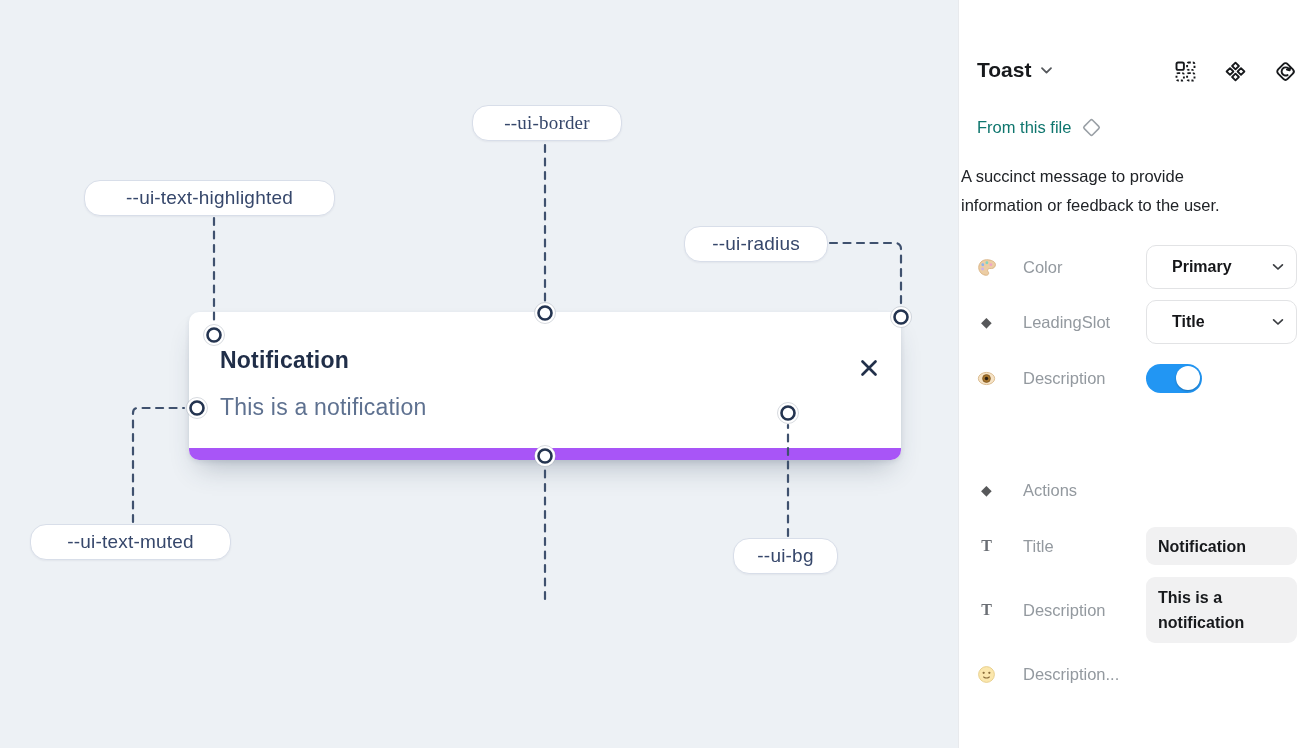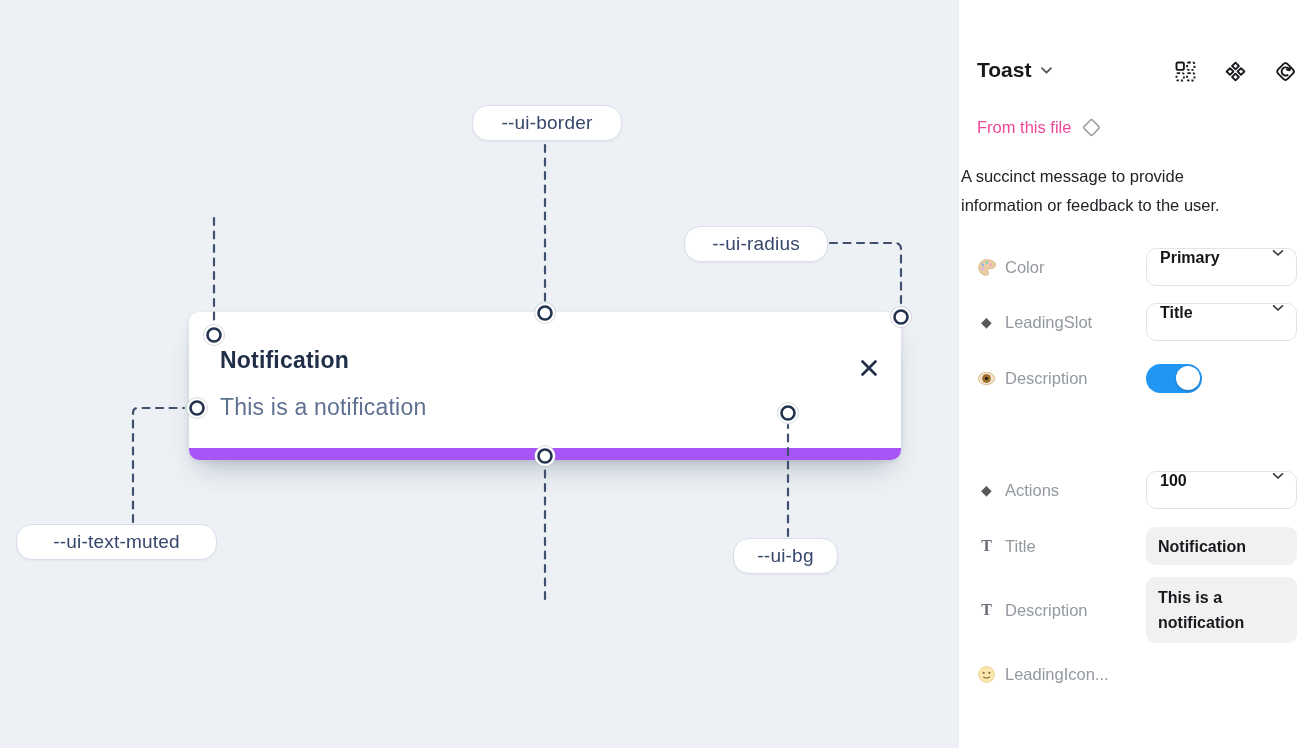--- a/index.html
+++ b/index.html
@@ -20,55 +20,55 @@
     color:#5e7190; letter-spacing:.2px; }
   .toast-close { position:absolute; right:20px; top:44px; width:24px; height:24px;
     cursor:pointer; }
   .toast-progress { position:absolute; left:0; right:0; bottom:0; height:12px;
     background:#a855f7; border-radius:0 0 10px 10px; }
 
   .var-pill { position:absolute; z-index:4; height:36px; background:#fff;
     border:1px solid #d8dee9; border-radius:16px; display:flex; align-items:center;
     justify-content:center; font-size:19px; color:#36476b; letter-spacing:.2px;
     box-shadow:0 1px 2px rgba(44,58,86,.06); white-space:nowrap; }
-  .p-border      { left:472px; top:105px; width:150px; }
+  .p-border      { left:472px; top:105px; width:150px;font-family:Liberation Serif, serif; }
   .p-highlighted { left:84px;  top:180px; width:251px; }
   .p-radius      { left:684px; top:226px; width:144px; }
-  .p-muted       { left:16px;  top:524px; width:201px; }
+  .p-muted       { left:30px;  top:524px; width:201px; }
   .p-primary     { left:458px; top:601px; width:161px; }
   .p-bg          { left:733px; top:538px; width:105px; }
 
   
   .panel { position:absolute; left:958px; top:0; width:354px; height:748px;
     background:#fff; border-left:1px solid #e8eaed; }
   .panel-title-row { position:absolute; left:18px; top:58px; display:flex;
     align-items:center; gap:9px; cursor:pointer; }
   .panel-title { font-size:21px; font-weight:700; color:#17191c;text-align:center; }
   .header-icons { position:absolute; right:15px; top:60px; display:flex; gap:27px; }
   .hicon { width:23px; height:23px; cursor:pointer; }
   .from-file { position:absolute; left:18px; top:117px; display:flex;
-    align-items:center; gap:10px; font-size:16.5px; color:#ec4899; }
+    align-items:center; gap:10px; font-size:16.5px; color:#0f766e; }
   .panel-desc { position:absolute; left:2px; top:162px; width:304px;
     font-size:16.5px; line-height:29px; color:#202327; }
 
   .prop-row { position:absolute; left:18px; width:320px; display:flex;
     align-items:center; }
-  .prop-label { display:flex; align-items:center; gap:9px; font-size:16.5px;
+  .prop-label { display:flex; align-items:center; gap:27px; font-size:16.5px;
     color:#93999f; }
   .picon { width:19px; height:19px; display:inline-flex; align-items:center;
     justify-content:center; }
   .glyph-diamond { font-size:14px; color:#57585a;
     font-family:"DejaVu Sans", sans-serif; }
   .glyph-T { font-family:"Liberation Serif", serif; font-size:16px;
     font-weight:600; color:#6b6f75; }
   .prop-control { position:absolute; left:169px; width:151px; }
 
-  .select { display:flex; width:151px; height:38px;
+  .select { display:flex; align-items:center; width:151px; height:44px;
     border:1px solid #e2e3e5; border-radius:10px; background:#fff;
-    padding:0 12px 0 13px; cursor:pointer; }
+    padding:0 12px 0 25px; cursor:pointer; }
   .select-value { flex:1; font-size:16px; font-weight:600; color:#151619;
     white-space:nowrap; overflow:hidden; }
   .toggle { width:56px; height:29px; border-radius:15px; background:#2296f3;
     position:relative; cursor:pointer; }
   .toggle .knob { position:absolute; right:2.5px; top:2.5px; width:24px;
     height:24px; border-radius:50%; background:#fff;
     box-shadow:0 1px 2px rgba(0,0,0,.25); }
   .field { width:151px; background:#f1f1f2; border-radius:9px;
     padding:8px 12px; font-size:16px; font-weight:600; color:#17191c;
     line-height:25px; }
@@ -131,20 +131,21 @@
           <circle r="6.5" fill="#fff" stroke="#243450" stroke-width="2.6"></circle>
         </g>
       <g transform="translate(788,413)">
           <circle r="10.5" fill="#fff" stroke="rgba(36,52,80,.18)"></circle>
           <circle r="6.5" fill="#fff" stroke="#243450" stroke-width="2.6"></circle>
         </g>
     </g>
   </svg>
 
   <div class="var-pill p-border">--ui-border</div>
+  <div class="var-pill p-highlighted">--ui-text-highlighted</div>
   <div class="var-pill p-radius">--ui-radius</div>
   <div class="var-pill p-muted">--ui-text-muted</div>
   <div class="var-pill p-bg">--ui-bg</div>
 </div>
 
 <div class="panel">
 
   <div class="panel-title-row">
     <span class="panel-title">Toast</span>
     <svg width="13" height="9" viewBox="0 0 13 9">
@@ -240,28 +241,20 @@
         </div>
     </div>
   </div>
 
 
   <div class="prop-row r-prog">
     <div class="prop-label">
       <span class="picon glyph-diamond">◆</span>
       <span>Actions</span>
     </div>
-    <div class="prop-control">
-      <div class="select">
-        <span class="select-value">100</span>
-        <svg width="12" height="8" viewBox="0 0 12 8">
-          <path d="M1.6 1.8 L6 6 L10.4 1.8" stroke="#3a3d41" stroke-width="1.7" fill="none" stroke-linecap="round" stroke-linejoin="round"></path>
-        </svg>
-      </div>
-    </div>
   </div>
 
   <div class="prop-row r-title">
     <div class="prop-label">
       <span class="picon glyph-T">T</span>
       <span>Title</span>
     </div>
     <div class="prop-control">
       <div class="field single">Notification</div>
     </div>
@@ -280,17 +273,17 @@
   <div class="prop-row r-licon">
     <div class="prop-label">
       <span class="picon">
         <svg width="19" height="19" viewBox="0 0 20 20">
           <circle cx="10" cy="10" r="8.3" fill="#fbe7ad" stroke="#e7cf8c" stroke-width="1"></circle>
           <circle cx="7" cy="8.2" r="1.2" fill="#8a6d3b"></circle>
           <circle cx="13" cy="8.2" r="1.2" fill="#8a6d3b"></circle>
           <path d="M7 12.6 q3 2.2 6 0" fill="none" stroke="#8a6d3b" stroke-width="1.2" stroke-linecap="round"></path>
         </svg>
       </span>
-      <span>LeadingIcon...</span>
+      <span>Description...</span>
     </div>
   </div>
 
 </div>
 
 </body></html>

